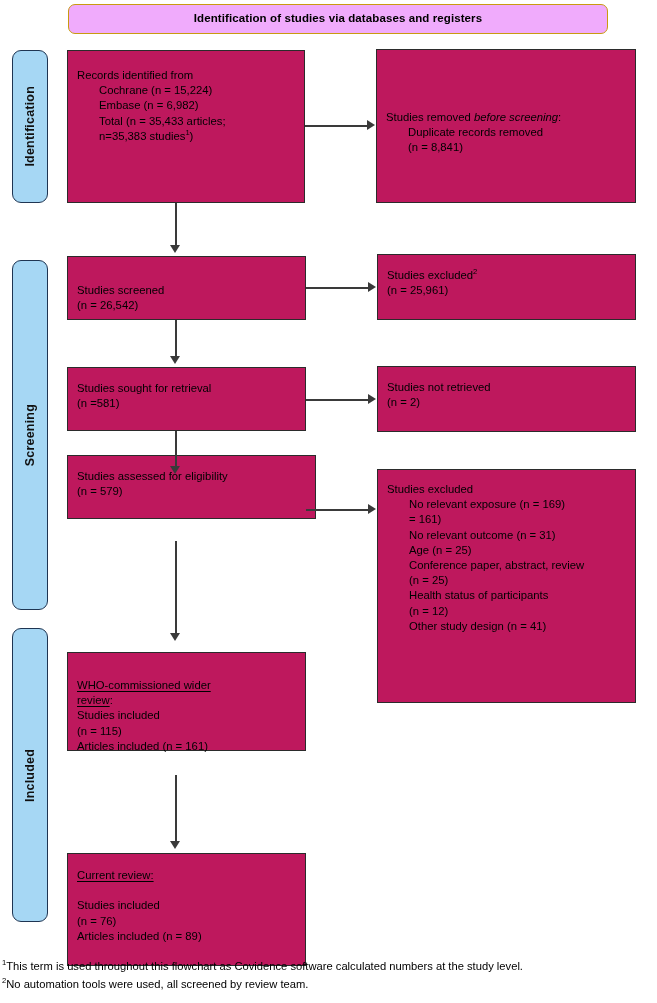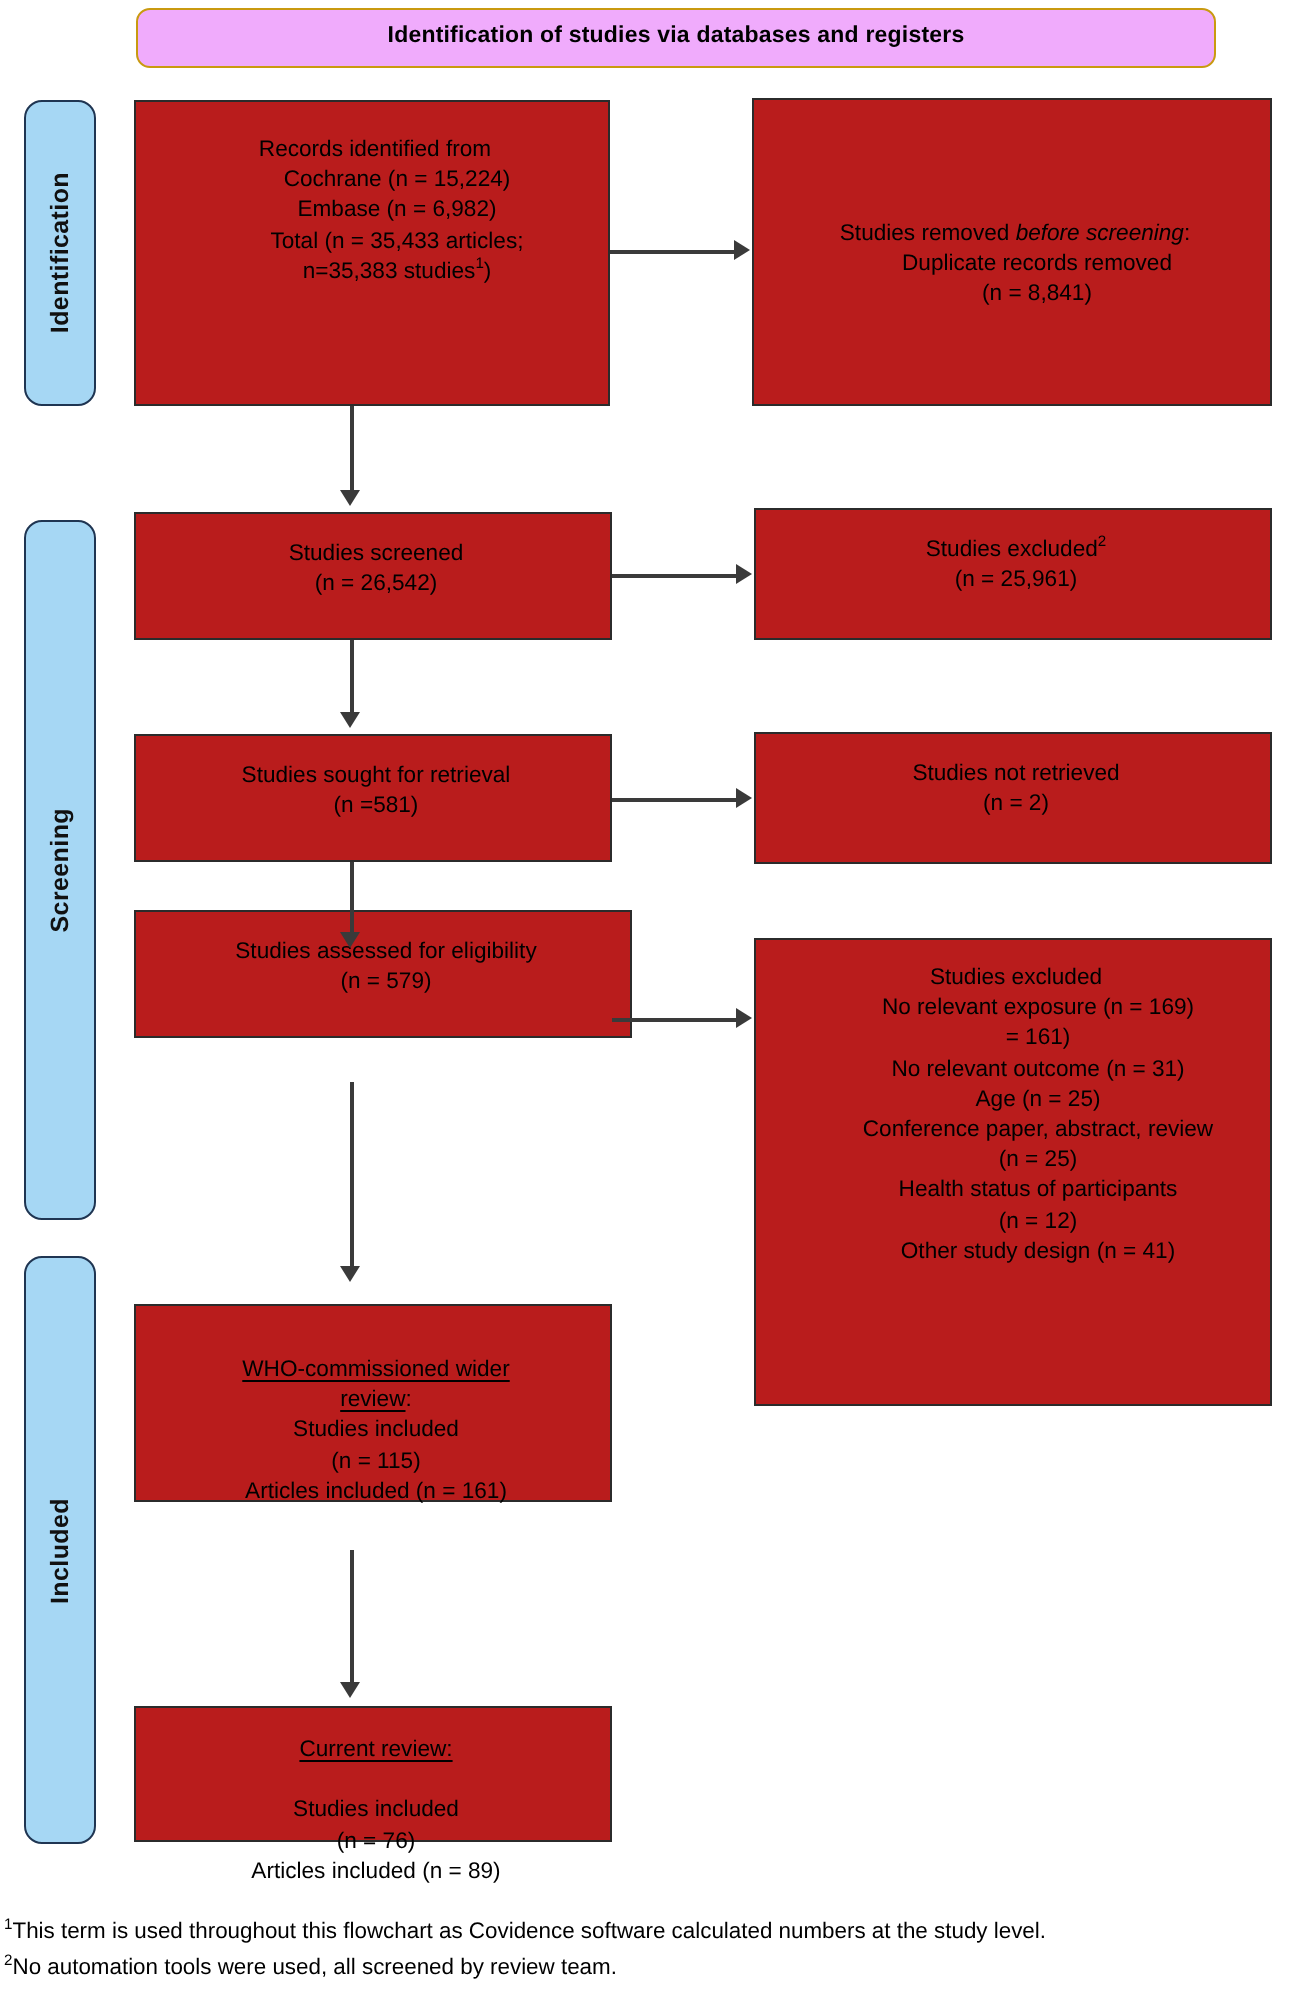--- a/index.html
+++ b/index.html
@@ -34,24 +34,23 @@
     writing-mode:vertical-rl;transform:rotate(180deg);
     font-size:12.5px;font-weight:bold;letter-spacing:.2px;color:#111;
     white-space:nowrap;
   }
   #tab-identification{top:50px;height:153px;}
   #tab-screening{top:260px;height:350px;}
   #tab-included{top:628px;height:294px;}
 
   
   .fbox{
-    position:absolute;background:#b91c1c;
+    position:absolute;background:#be185d;
     border:1.7px solid #2b2b2b;box-sizing:border-box;
     padding:0;
-    text-align:center;
   }
   .fbox .inner{
     position:absolute;left:9px;right:6px;
     font-size:11.3px;line-height:15.2px;color:#000;
   }
   .ind{display:block;padding-left:22px;text-indent:0;}
   .ind0{display:block;}
   sup{font-size:7.6px;vertical-align:super;line-height:0;}
   .ital{font-style:italic;}
   .ul{text-decoration:underline;text-underline-offset:2px;}
@@ -59,25 +58,25 @@
   
   #box-records      {left:67px; top:50px;  width:238px;height:153px;}
   #box-removed      {left:376px;top:49px;  width:260px;height:154px;}
   #box-screened     {left:67px; top:256px; width:239px;height:64px;}
   #box-excluded1    {left:377px;top:254px; width:259px;height:66px;}
   #box-sought       {left:67px; top:367px; width:239px;height:64px;}
   #box-notretrieved {left:377px;top:366px; width:259px;height:66px;}
   #box-eligibility  {left:67px; top:455px; width:249px;height:64px;}
   #box-excluded2    {left:377px;top:469px; width:259px;height:234px;}
   #box-who          {left:67px; top:652px; width:239px;height:99px;}
-  #box-current      {left:67px; top:853px; width:239px;height:68px;padding-left:36px;}
+  #box-current      {left:67px; top:853px; width:239px;height:113px;padding-left:36px;}
 
   #box-records .inner      {top:17px;}
   #box-removed .inner      {top:60px;}
-  #box-screened .inner     {top:13px;}
+  #box-screened .inner     {top:26px;}
   #box-excluded1 .inner    {top:13px;}
   #box-sought .inner       {top:13px;}
   #box-notretrieved .inner {top:13px;}
   #box-eligibility .inner  {top:13px;}
   #box-excluded2 .inner    {top:12px;}
   #box-who .inner          {top:25px;}
   #box-current .inner      {top:14px;}
 
   
   .ln{position:absolute;background:#3a3a3a;}

